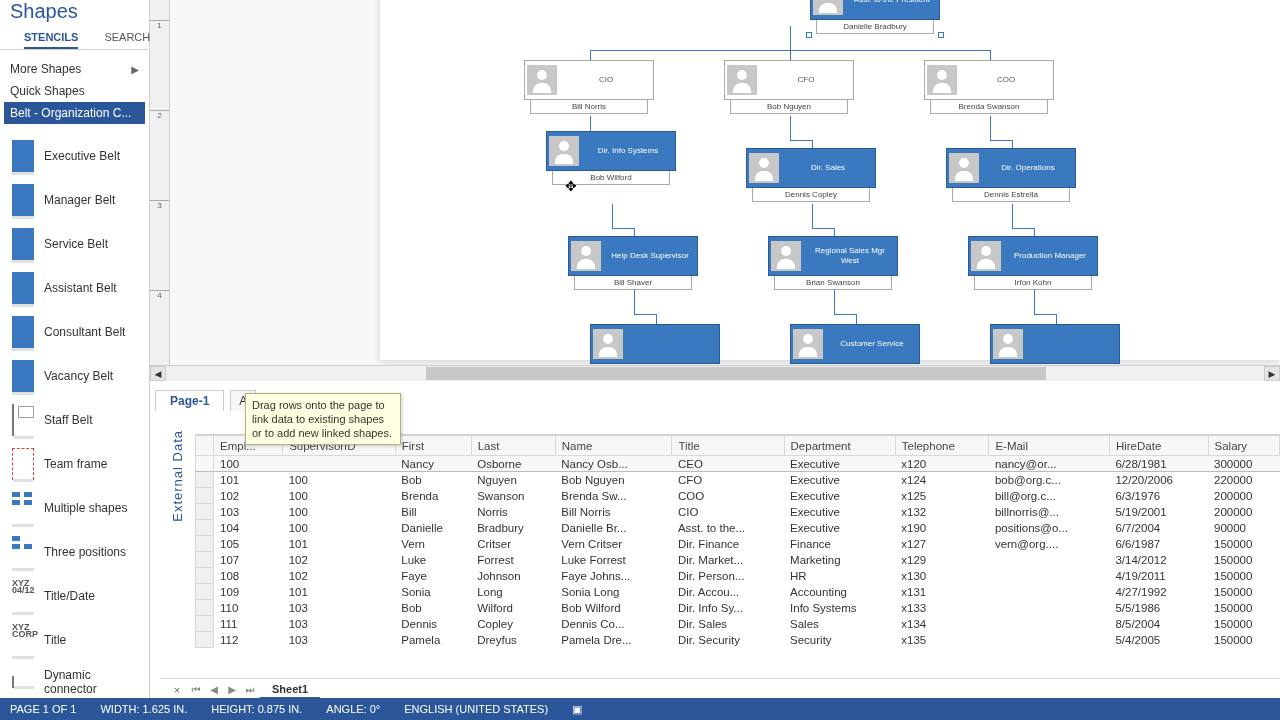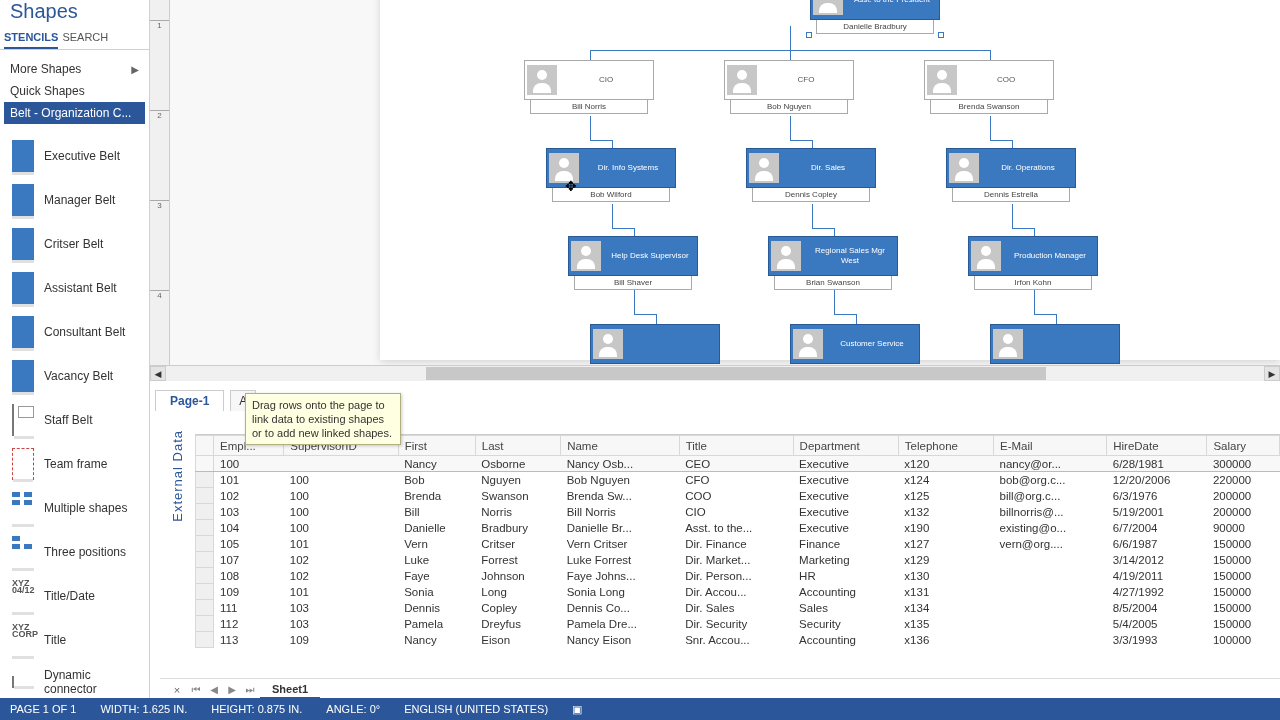--- a/index.html
+++ b/index.html
@@ -1,21 +1,21 @@
 <!DOCTYPE html>
 <html><head>
 <meta charset="utf-8">
 <style>
 * { box-sizing: border-box; margin: 0; padding: 0; font-family: "Segoe UI", Arial, sans-serif; }
 body { width: 1280px; height: 720px; overflow: hidden; background: #fff; font-size: 12px; color: #333; position: relative; }
 
 
 .shapes-panel { position: absolute; left: 0; top: 0; width: 150px; height: 700px; background: #fff; border-right: 1px solid #d0d0d0; }
 .shapes-title { color: #2b579a; font-size: 20px; font-weight: 300; padding: 0 10px 4px; }
-.shapes-tabs { display: flex; border-bottom: 1px solid #d0d0d0; padding: 0 4px; gap: 4px; }
+.shapes-tabs { display: flex; border-bottom: 1px solid #d0d0d0; padding: 0 24px; gap: 26px; }
 .shapes-tab { font-size: 11px; padding: 4px 0; color: #555; cursor: pointer; }
 .shapes-tab.active { color: #2b579a; font-weight: 600; border-bottom: 2px solid #2b579a; }
 .shape-links { padding: 8px 10px 4px; }
 .shape-link { display: flex; align-items: center; font-size: 12px; color: #333; padding: 4px 0; cursor: pointer; gap: 17px; }
 .shape-link .chev { margin-left: auto; font-size: 10px; color: #666; }
 .shape-link.selected { background: #2b579a; color: #fff; padding: 4px 6px; margin: 0 -6px; }
 .stencil-list { padding: 6px 4px; }
 .stencil-item { display: flex; align-items: center; gap: 10px; padding: 6px 8px; cursor: pointer; font-size: 12px; }
 .stencil-ico { width: 22px; height: 32px; background: #3a78c0; position: relative; flex-shrink: 0; }
 .stencil-ico::after { content:""; position:absolute; left:0; right:0; bottom:-3px; height:3px; background:#e0e0e0; }
@@ -109,21 +109,21 @@
       <div class="stencil-item">
         <div class="stencil-ico"></div>
         <span>Executive Belt</span>
       </div>
       <div class="stencil-item">
         <div class="stencil-ico"></div>
         <span>Manager Belt</span>
       </div>
       <div class="stencil-item">
         <div class="stencil-ico"></div>
-        <span>Critser Belt</span>
+        <span>Service Belt</span>
       </div>
       <div class="stencil-item">
         <div class="stencil-ico"></div>
         <span>Assistant Belt</span>
       </div>
       <div class="stencil-item">
         <div class="stencil-ico"></div>
         <span>Consultant Belt</span>
       </div>
       <div class="stencil-item">
@@ -247,21 +247,21 @@
       <div class="org-bot">Bob Nguyen</div>
     </div>
     <div class="org-box" style="left:544px;top:80px">
       <div class="org-top white">
           <div class="ph"></div>
           <div class="role">COO</div>
         </div>
       <div class="org-bot">Brenda Swanson</div>
     </div>
 
-    <div class="org-box" style="left:166px;top:168px">
+    <div class="org-box" style="left:166px;top:151px">
       <div class="org-top">
           <div class="ph"></div>
           <div class="role">Dir. Info Systems</div>
         </div>
       <div class="org-bot">Bob Wilford</div>
     </div>
     <div class="org-box" style="left:366px;top:168px">
       <div class="org-top">
           <div class="ph"></div>
           <div class="role">Dir. Sales</div>
@@ -415,21 +415,21 @@
         <tr class="row">
           <td class="row-handle"></td>
           <td>104</td>
           <td>100</td>
           <td>Danielle</td>
           <td>Bradbury</td>
           <td>Danielle Br...</td>
           <td>Asst. to the...</td>
           <td>Executive</td>
           <td>x190</td>
-          <td>existing@o...</td>
+          <td>positions@o...</td>
           <td>6/7/2004</td>
           <td>90000</td>
         </tr>
         <tr class="row">
           <td class="row-handle"></td>
           <td>105</td>
           <td>101</td>
           <td>Vern</td>
           <td>Critser</td>
           <td>Vern Critser</td>
@@ -477,20 +477,34 @@
           <td>Sonia Long</td>
           <td>Dir. Accou...</td>
           <td>Accounting</td>
           <td>x131</td>
           <td></td>
           <td>4/27/1992</td>
           <td>150000</td>
         </tr>
         <tr class="row">
           <td class="row-handle"></td>
+          <td>110</td>
+          <td>103</td>
+          <td>Bob</td>
+          <td>Wilford</td>
+          <td>Bob Wilford</td>
+          <td>Dir. Info Sy...</td>
+          <td>Info Systems</td>
+          <td>x133</td>
+          <td></td>
+          <td>5/5/1986</td>
+          <td>150000</td>
+        </tr>
+        <tr class="row">
+          <td class="row-handle"></td>
           <td>111</td>
           <td>103</td>
           <td>Dennis</td>
           <td>Copley</td>
           <td>Dennis Co...</td>
           <td>Dir. Sales</td>
           <td>Sales</td>
           <td>x134</td>
           <td></td>
           <td>8/5/2004</td>
@@ -503,34 +517,20 @@
           <td>Pamela</td>
           <td>Dreyfus</td>
           <td>Pamela Dre...</td>
           <td>Dir. Security</td>
           <td>Security</td>
           <td>x135</td>
           <td></td>
           <td>5/4/2005</td>
           <td>150000</td>
         </tr>
-        <tr class="row">
-          <td class="row-handle"></td>
-          <td>113</td>
-          <td>109</td>
-          <td>Nancy</td>
-          <td>Eison</td>
-          <td>Nancy Eison</td>
-          <td>Snr. Accou...</td>
-          <td>Accounting</td>
-          <td>x136</td>
-          <td></td>
-          <td>3/3/1993</td>
-          <td>100000</td>
-        </tr>
       </tbody>
   </table>
 </div>
 
 <div class="sheet-nav">
   <div class="x">×</div>
   <div class="nb">⏮</div>
   <div class="nb">◀</div>
   <div class="nb">▶</div>
   <div class="nb">⏭</div>

